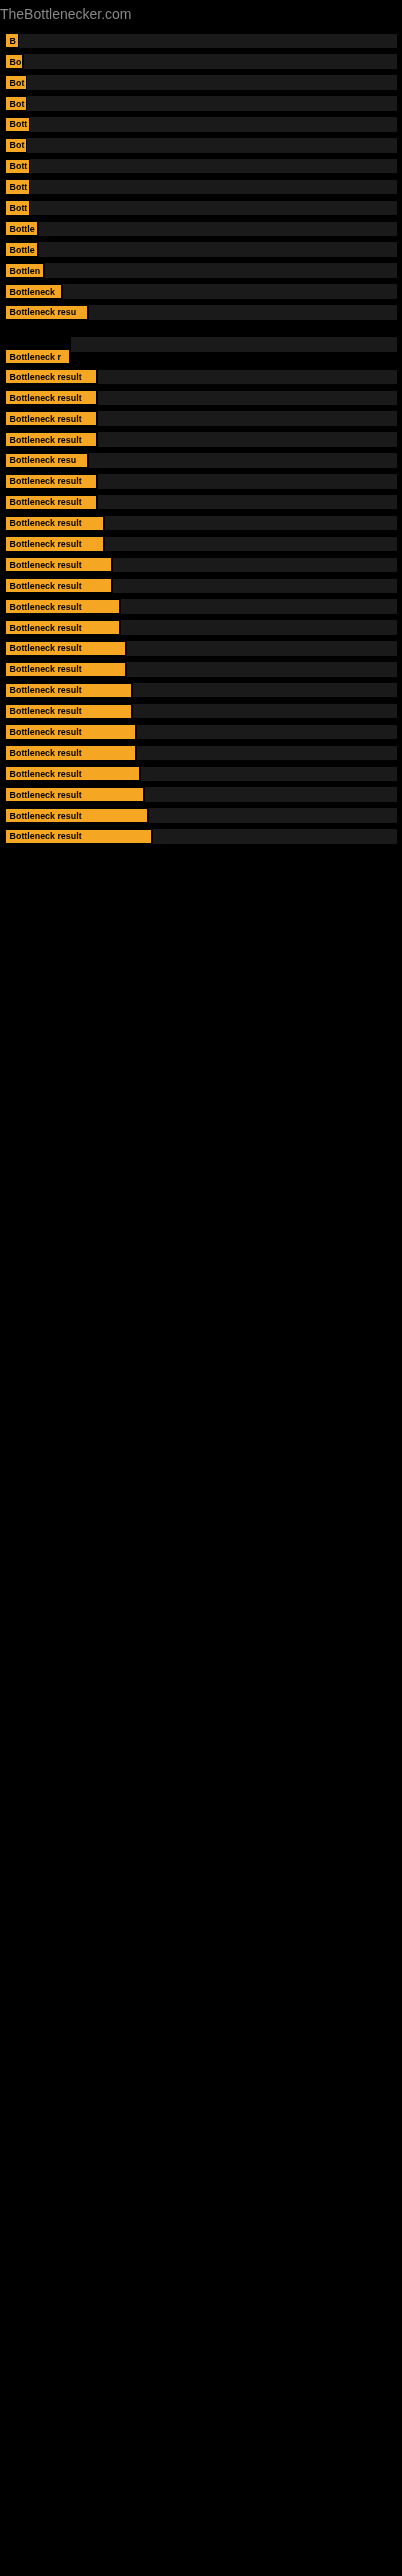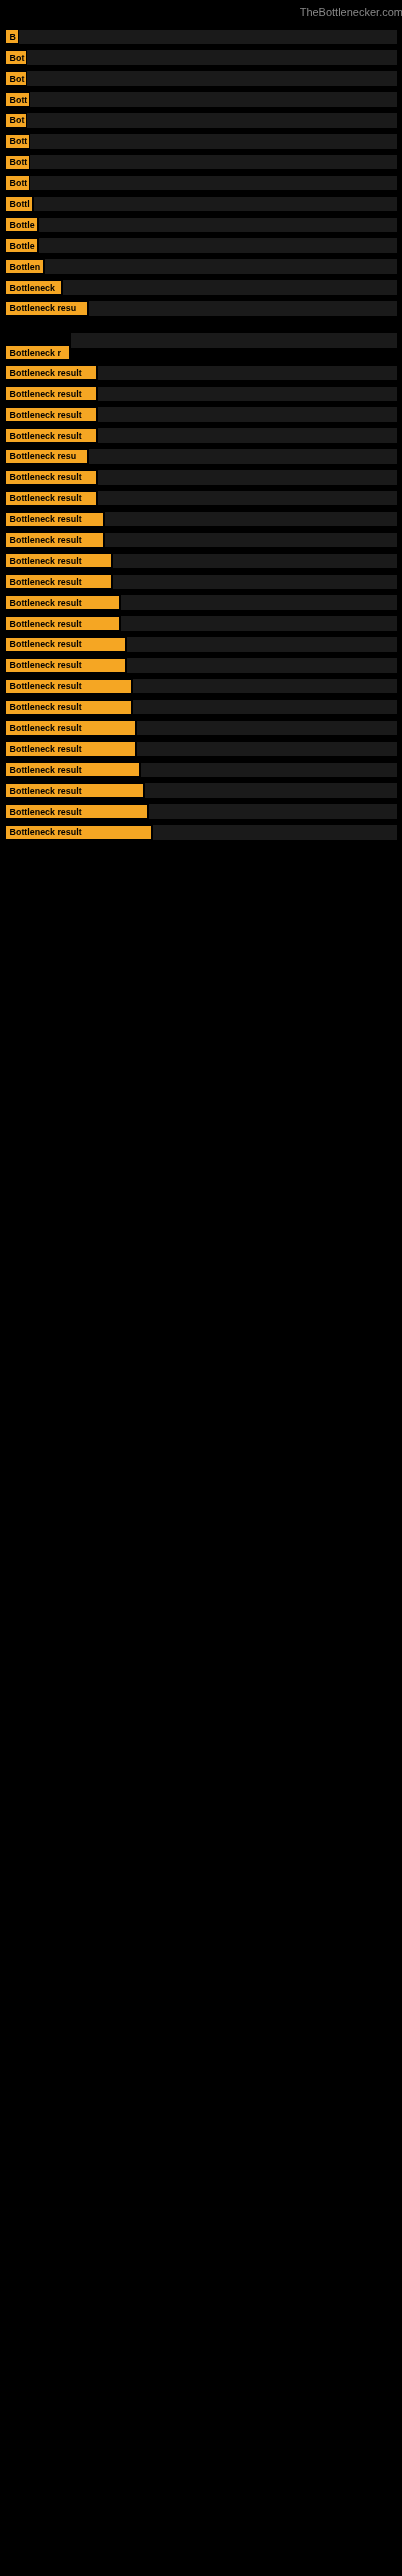--- a/index.html
+++ b/index.html
@@ -11,22 +11,22 @@
     body {
       background-color: #000000;
       width: 403px;
       min-height: 2576px;
       font-family: Arial, sans-serif;
       position: relative;
     }
 
     .site-title {
       color: #888888;
-      font-size: 11px;
-      text-align: right;
+      font-size: 14px;
+      text-align: left;
       padding: 6.4px 0 3.2px 0;
     }
 
     .items-container {
       padding: 8px 6.4px;
       display: flex;
       flex-direction: column;
       gap: 0px;
     }
 
@@ -57,20 +57,24 @@
 <body>
 
 <div class="site-title">TheBottlenecker.com</div>
 
 <div class="items-container">
 <div class="bottleneck-item">
       <div class="bottleneck-label" style="width: 11.3px; min-width: 11.3px;">B</div>
       <div class="bottleneck-bar-bg"></div>
     </div>
     <div class="bottleneck-item">
+      <div class="bottleneck-label" style="width: 16px; min-width: 16px;">Bo</div>
+      <div class="bottleneck-bar-bg"></div>
+    </div>
+    <div class="bottleneck-item">
       <div class="bottleneck-label" style="width: 19.3px; min-width: 19.3px;">Bot</div>
       <div class="bottleneck-bar-bg"></div>
     </div>
     <div class="bottleneck-item">
       <div class="bottleneck-label" style="width: 19.3px; min-width: 19.3px;">Bot</div>
       <div class="bottleneck-bar-bg"></div>
     </div>
     <div class="bottleneck-item">
       <div class="bottleneck-label" style="width: 22.5px; min-width: 22.5px;">Bott</div>
       <div class="bottleneck-bar-bg"></div>
@@ -85,24 +89,20 @@
     </div>
     <div class="bottleneck-item">
       <div class="bottleneck-label" style="width: 22.5px; min-width: 22.5px;">Bott</div>
       <div class="bottleneck-bar-bg"></div>
     </div>
     <div class="bottleneck-item">
       <div class="bottleneck-label" style="width: 22.5px; min-width: 22.5px;">Bott</div>
       <div class="bottleneck-bar-bg"></div>
     </div>
     <div class="bottleneck-item">
-      <div class="bottleneck-label" style="width: 26px; min-width: 26px;">Bottl</div>
-      <div class="bottleneck-bar-bg"></div>
-    </div>
-    <div class="bottleneck-item">
       <div class="bottleneck-label" style="width: 31px; min-width: 31px;">Bottle</div>
       <div class="bottleneck-bar-bg"></div>
     </div>
     <div class="bottleneck-item">
       <div class="bottleneck-label" style="width: 31px; min-width: 31px;">Bottle</div>
       <div class="bottleneck-bar-bg"></div>
     </div>
     <div class="bottleneck-item">
       <div class="bottleneck-label" style="width: 37px; min-width: 37px;">Bottlen</div>
       <div class="bottleneck-bar-bg"></div>

